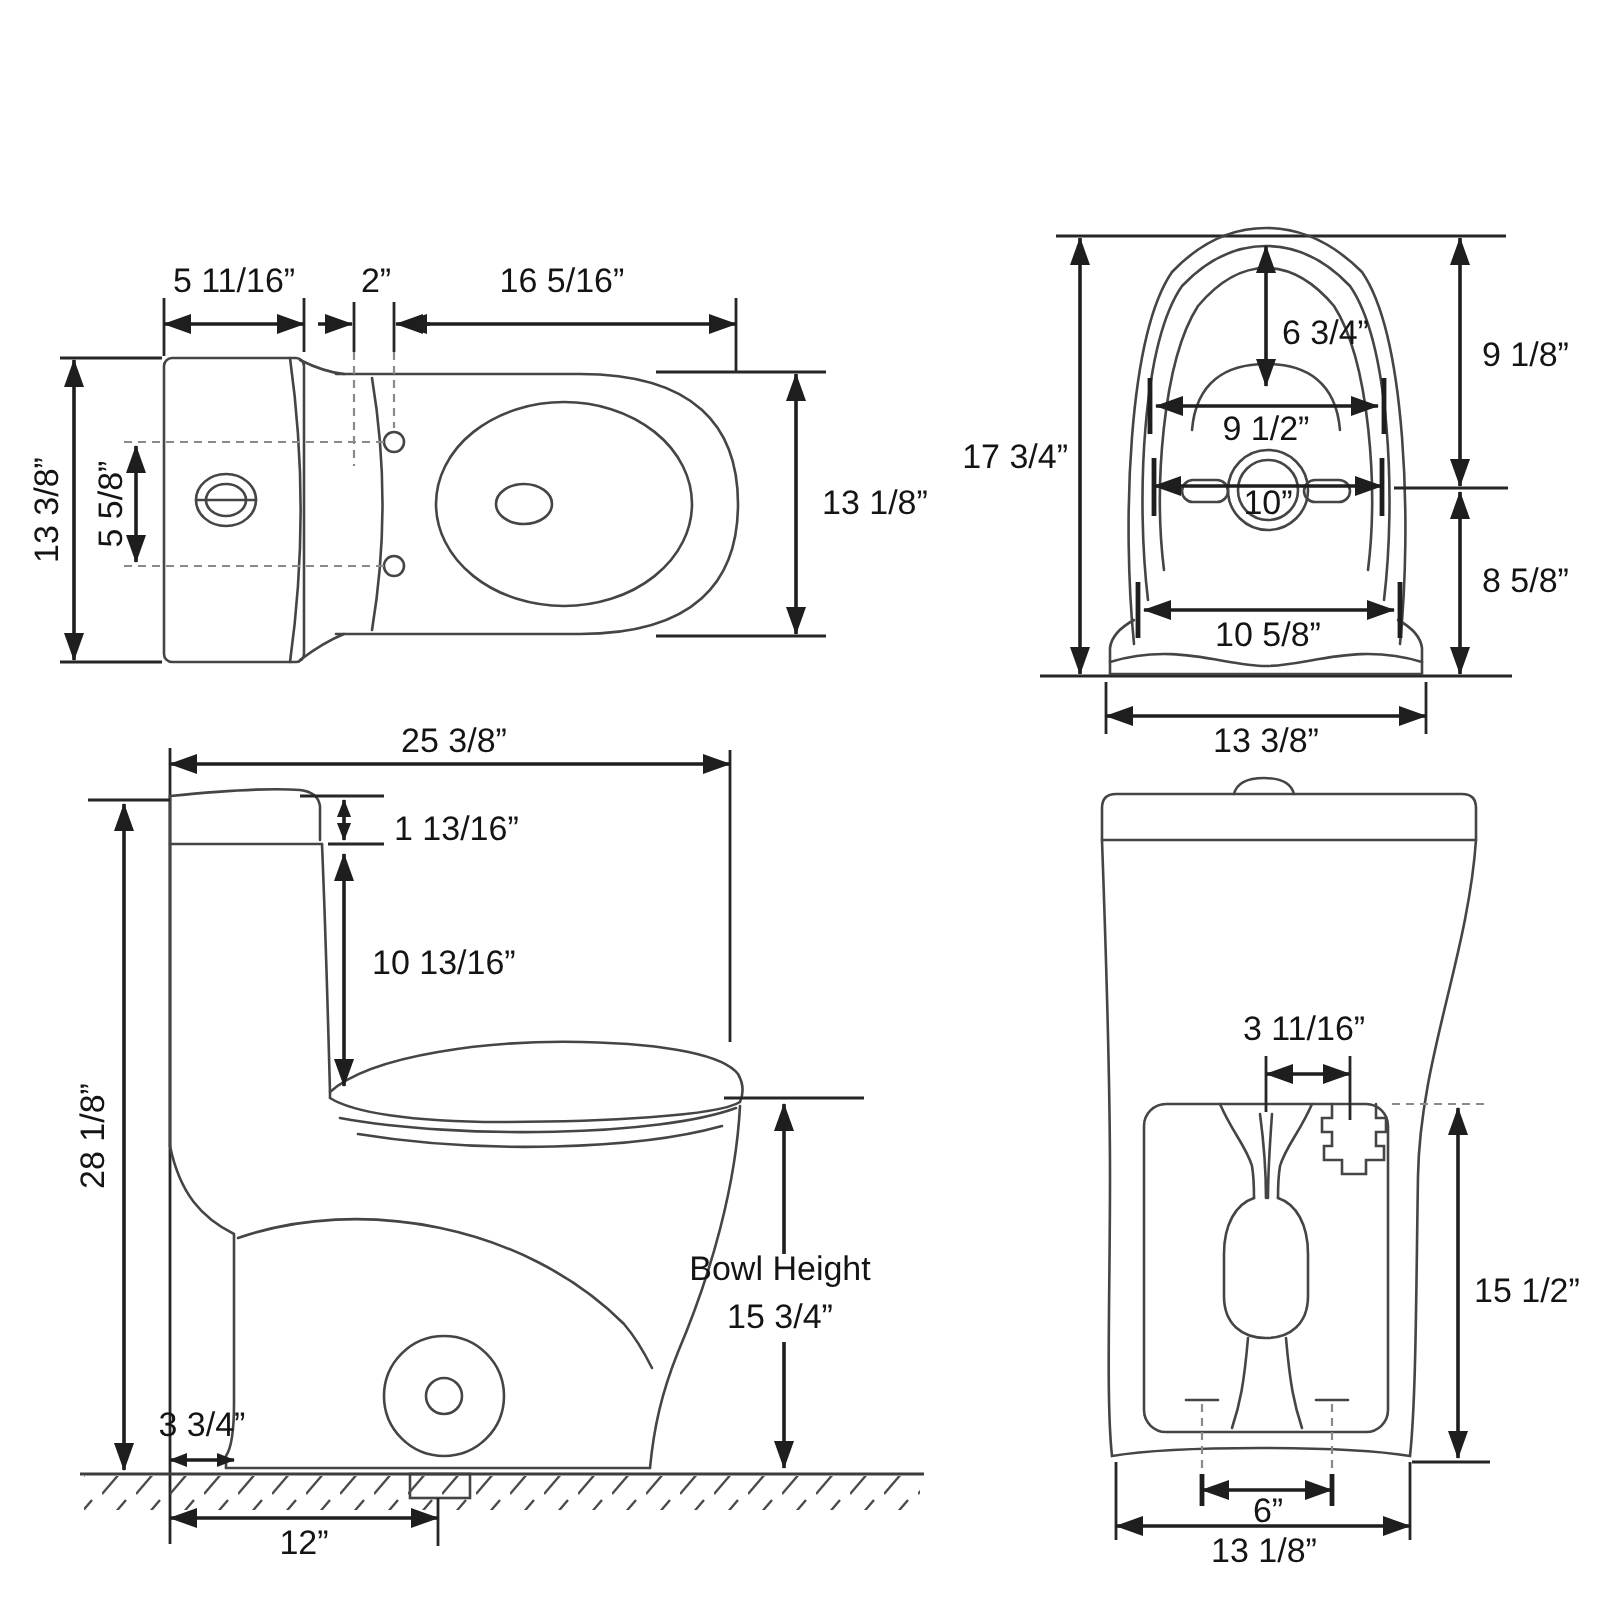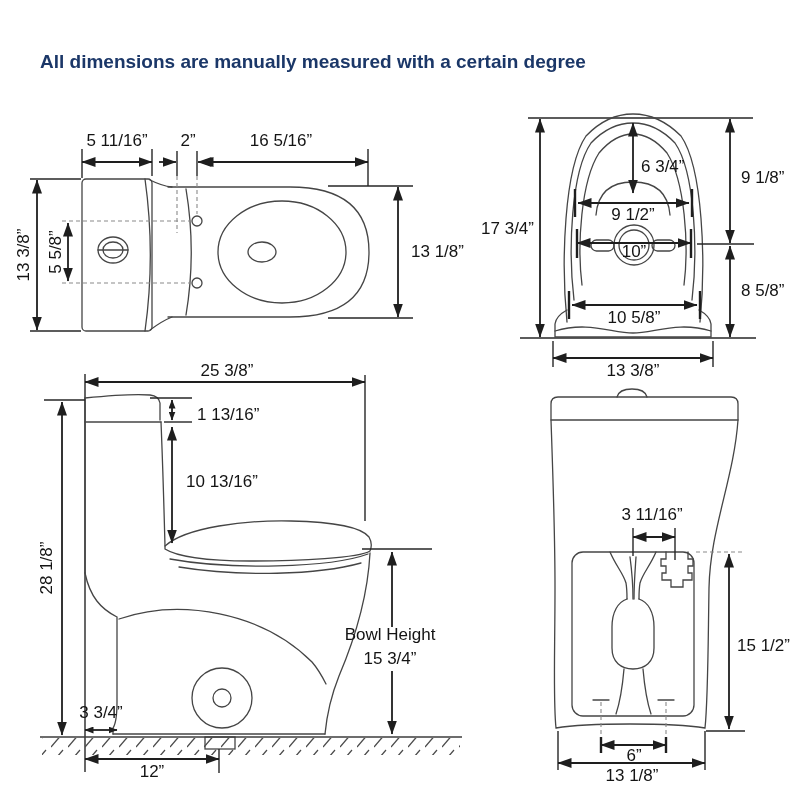--- a/index.html
+++ b/index.html
@@ -19,21 +19,20 @@
   .g{stroke:#3d3d3d;stroke-width:1.6;}
   svg text{font-family:"Liberation Sans",sans-serif;font-size:17px;fill:#141414;}
   .mid{text-anchor:middle}.st{text-anchor:start}.en{text-anchor:end}
 </style>
 </head>
 <body>
 
 <div class="page">
 
   <div class="note">
-    <div>All dimensions are manually measured with a certain degree</div>
   </div>
 
 
   <svg class="diagram" width="800" height="800" viewBox="0 0 800 800">
     <defs>
       <marker id="ah" markerUnits="userSpaceOnUse" markerWidth="14" markerHeight="10" refX="13.5" refY="5" orient="auto-start-reverse">
         <path d="M0,0 L14,5 L0,10 Z" fill="#1e1e1e"></path>
       </marker>
       <marker id="ahs" markerUnits="userSpaceOnUse" markerWidth="9" markerHeight="7" refX="8.5" refY="3.5" orient="auto-start-reverse">
         <path d="M0,0 L9,3.5 L0,7 Z" fill="#1e1e1e"></path>

